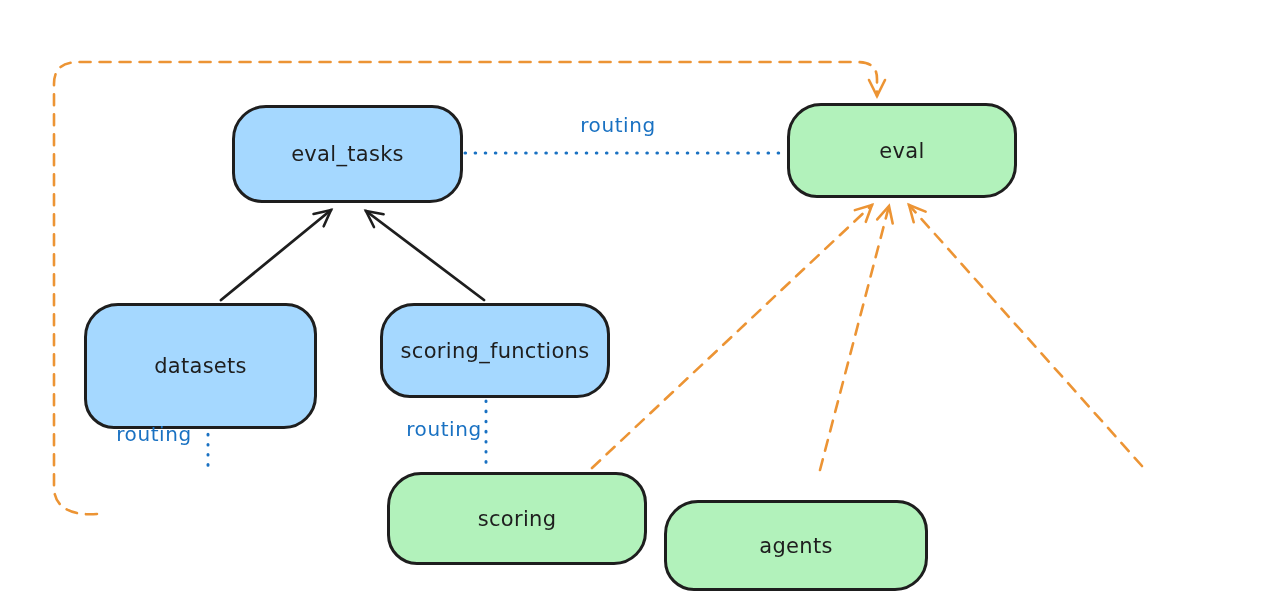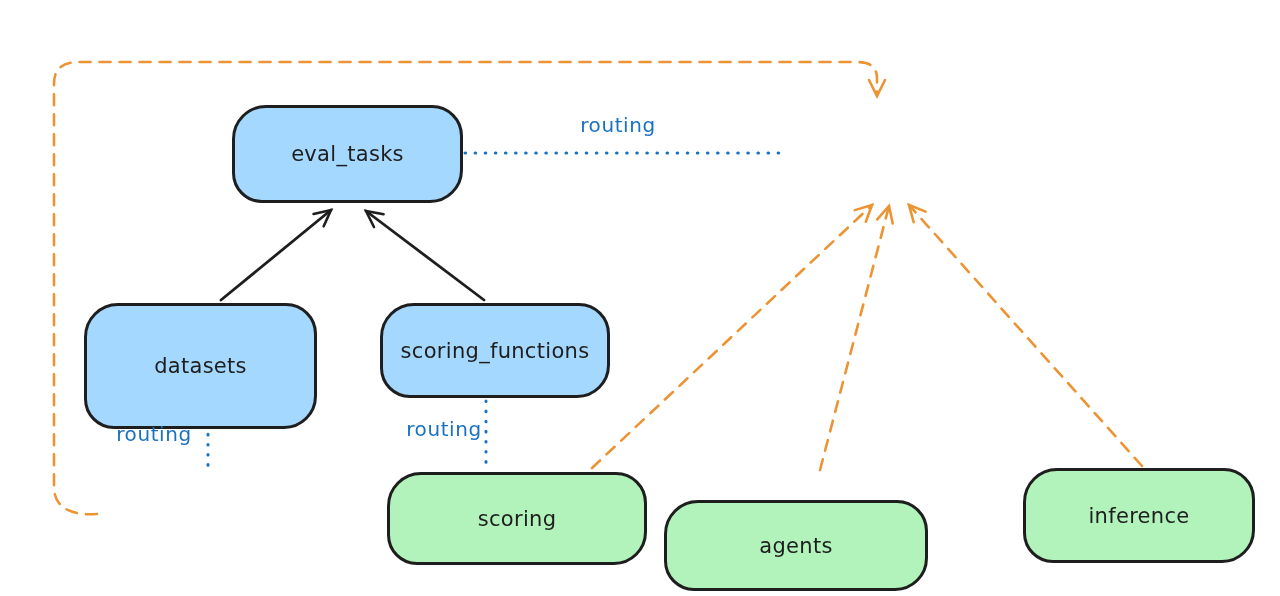--- a/index.html
+++ b/index.html
@@ -78,27 +78,27 @@
   <div class="node resource" id="n-eval-tasks">
     <span>eval_tasks</span>
   </div>
   <div class="node resource" id="n-datasets">
     <span>datasets</span>
   </div>
   <div class="node resource" id="n-scoring-functions">
     <span>scoring_functions</span>
   </div>
 
+  <div class="node api" id="n-eval">
+    <span>eval</span>
+  </div>
   <div class="node api" id="n-scoring">
     <span>scoring</span>
   </div>
   <div class="node api" id="n-agents">
     <span>agents</span>
-  </div>
-  <div class="node api" id="n-inference">
-    <span>inference</span>
   </div>
 
   <div class="edge-label" id="lbl-routing-top">routing</div>
   <div class="edge-label" id="lbl-routing-left">routing</div>
   <div class="edge-label" id="lbl-routing-mid">routing</div>
 
 </div>
 
 </body></html>

